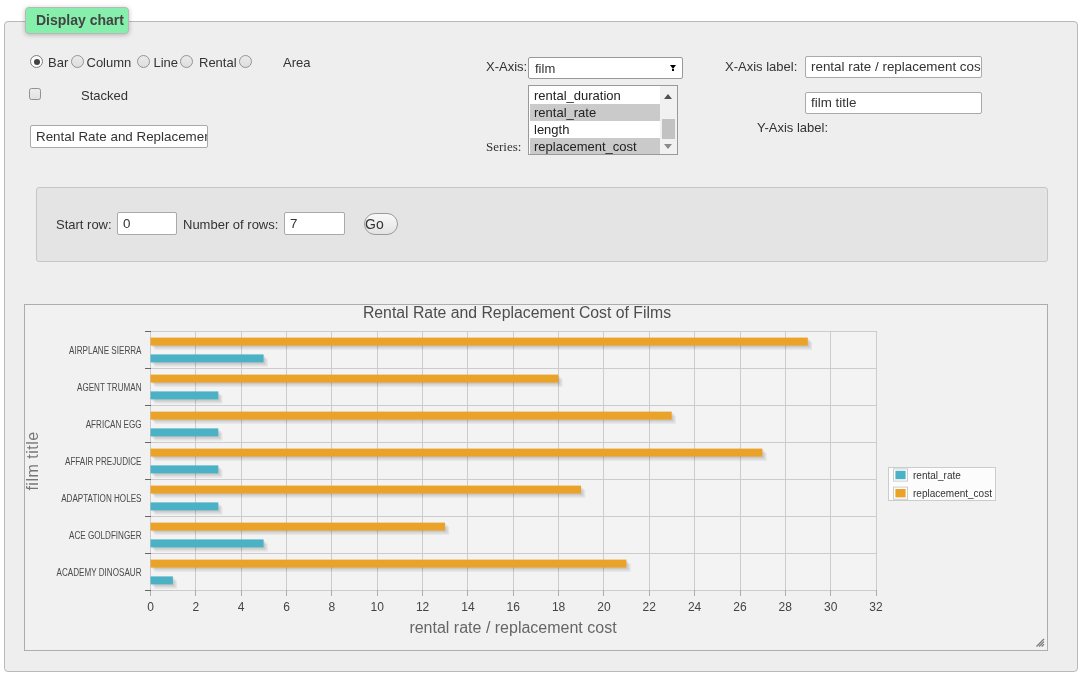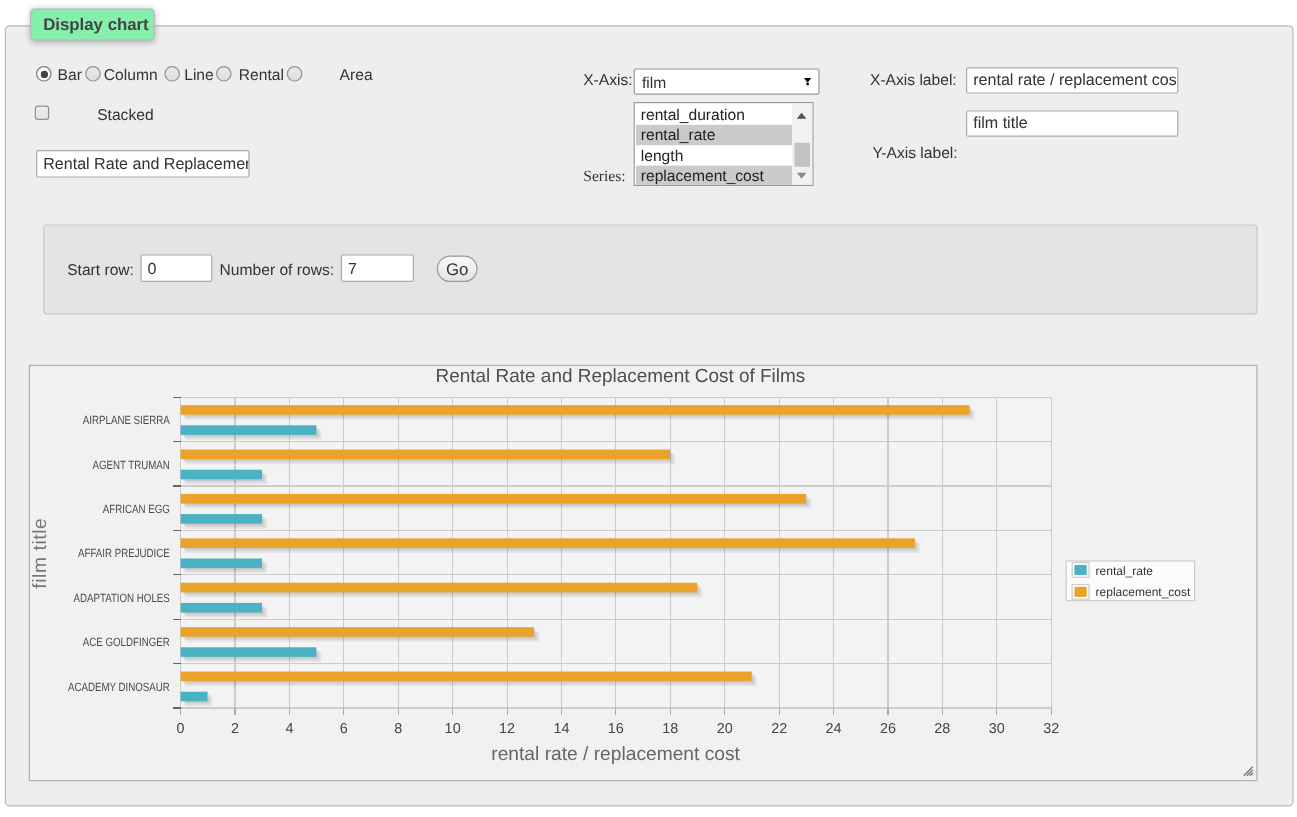--- a/index.html
+++ b/index.html
@@ -16,21 +16,21 @@
 .radio.checked::after { content:""; position:absolute; left:2.5px; top:2.5px; width:6px; height:6px; border-radius:50%; background:#424242; }
 .checkbox { width:12px; height:12px; border:1px solid #919191; border-radius:2.5px; background:linear-gradient(#ededed,#e2e2e2); }
 .lbl { font-size:13px; color:#333; }
 
 
 .tinput { background:#fff; border:1px solid #a9a9a9; border-radius:2px; font-size:13.4px; color:#333; padding-left:5px; font-family:"Liberation Sans", sans-serif; }
 .selectbox { background:#fff; border:1px solid #999; border-radius:2px; }
 .selarrow { width:0; height:0; border-left:3.5px solid transparent; border-right:3.5px solid transparent; border-top:4.5px solid #000; }
 
 #graybox { left:36px; top:187px; width:1012px; height:75px; background:#e4e4e4; border:1px solid #c6c6c6; border-radius:3px; }
-.gobtn { left:364px; top:212.5px; width:34px; height:22.5px; border:1px solid #9a9a9a; border-radius:11.5px; background:linear-gradient(#f9f9f9,#e3e3e3); font-size:14px; color:#333; text-align:center; line-height:20.5px; }
+.gobtn { left:364px; top:212.5px; width:34px; height:22.5px; border:1px solid #9a9a9a; border-radius:11.5px; background:linear-gradient(#f9f9f9,#e3e3e3); font-size:14px; color:#333; line-height:20.5px; }
 
 #chartbox { left:24px; top:304px; width:1024px; height:347px; background:#f1f1f1; border:1px solid #adadad; }
 
 
 #mselect { left:528px; top:85px; width:150px; height:70px; background:#fff; border:1px solid #999; overflow:hidden; }
 .opt { position:absolute; left:1px; width:131px; height:17px; line-height:17px; padding-left:4px; font-size:13px; color:#222; }
 .opt.sel { background:#cacaca; }
 #sbar { position:absolute; right:0; top:0; width:17.5px; height:68px; background:#f1f1f1; }
 .sbtn { position:absolute; left:0; width:17px; height:15px; background:#f1f1f1; }
 .tri-up { position:absolute; left:4.5px; top:7.5px; width:0; height:0; border-left:4.5px solid transparent; border-right:4.5px solid transparent; border-bottom:5px solid #505050; }
@@ -77,21 +77,21 @@
       <div class="sbtn" style="bottom:0; top:auto;">
           <div class="tri-dn"></div>
         </div>
       <div id="sthumb"></div>
     </div>
   </div>
   <div class="abs lbl" style="left:486px; top:139px;font-family:Liberation Serif, serif;">Series:</div>
 
   <div class="abs lbl" style="left:725px; top:59px;">X-Axis label:</div>
   <div class="abs tinput" style="left:805px; top:56px; width:177px; height:22px; line-height:20px; white-space:nowrap; overflow:hidden;">rental rate / replacement cost</div>
-  <div class="abs lbl" style="left:727px; top:96px;margin-top:24px;">Y-Axis label:</div>
+  <div class="abs lbl" style="left:757px; top:96px;margin-top:24px;">Y-Axis label:</div>
   <div class="abs tinput" style="left:805px; top:92px; width:177px; height:22px; line-height:20px;">film title</div>
 
   <div id="graybox" class="abs"></div>
   <div class="abs lbl" style="left:56px; top:217px;text-align:center;">Start row:</div>
   <div class="abs tinput" style="left:117px; top:212px; width:60px; height:23px; line-height:21px;">0</div>
   <div class="abs lbl" style="left:183px; top:217px;">Number of rows:</div>
   <div class="abs tinput" style="left:284px; top:212px; width:61px; height:23px; line-height:21px;">7</div>
   <div class="abs gobtn">Go</div>
 
   <div id="chartbox" class="abs"></div>

